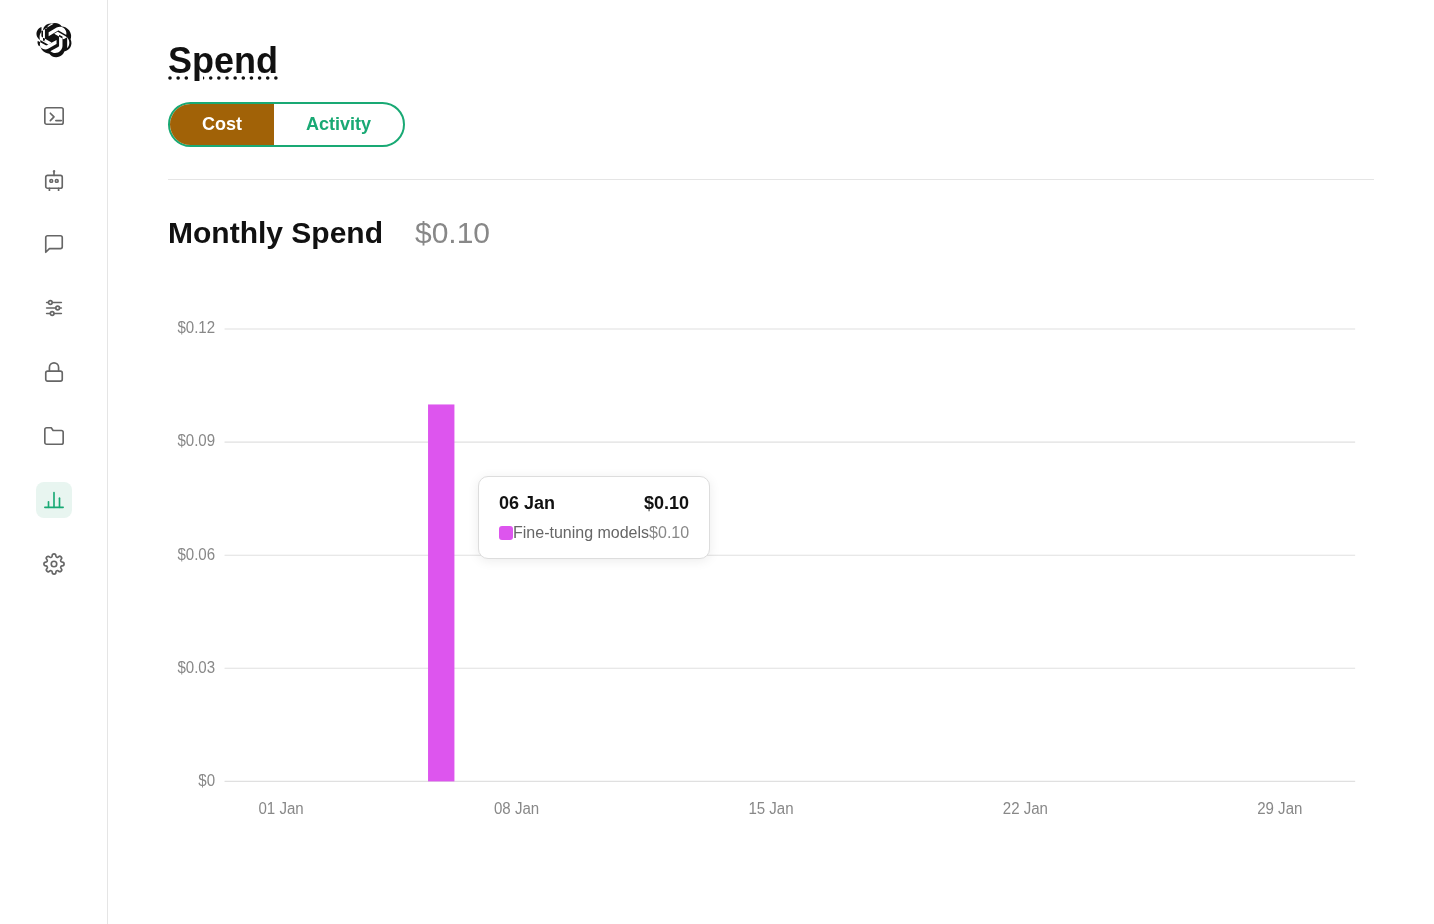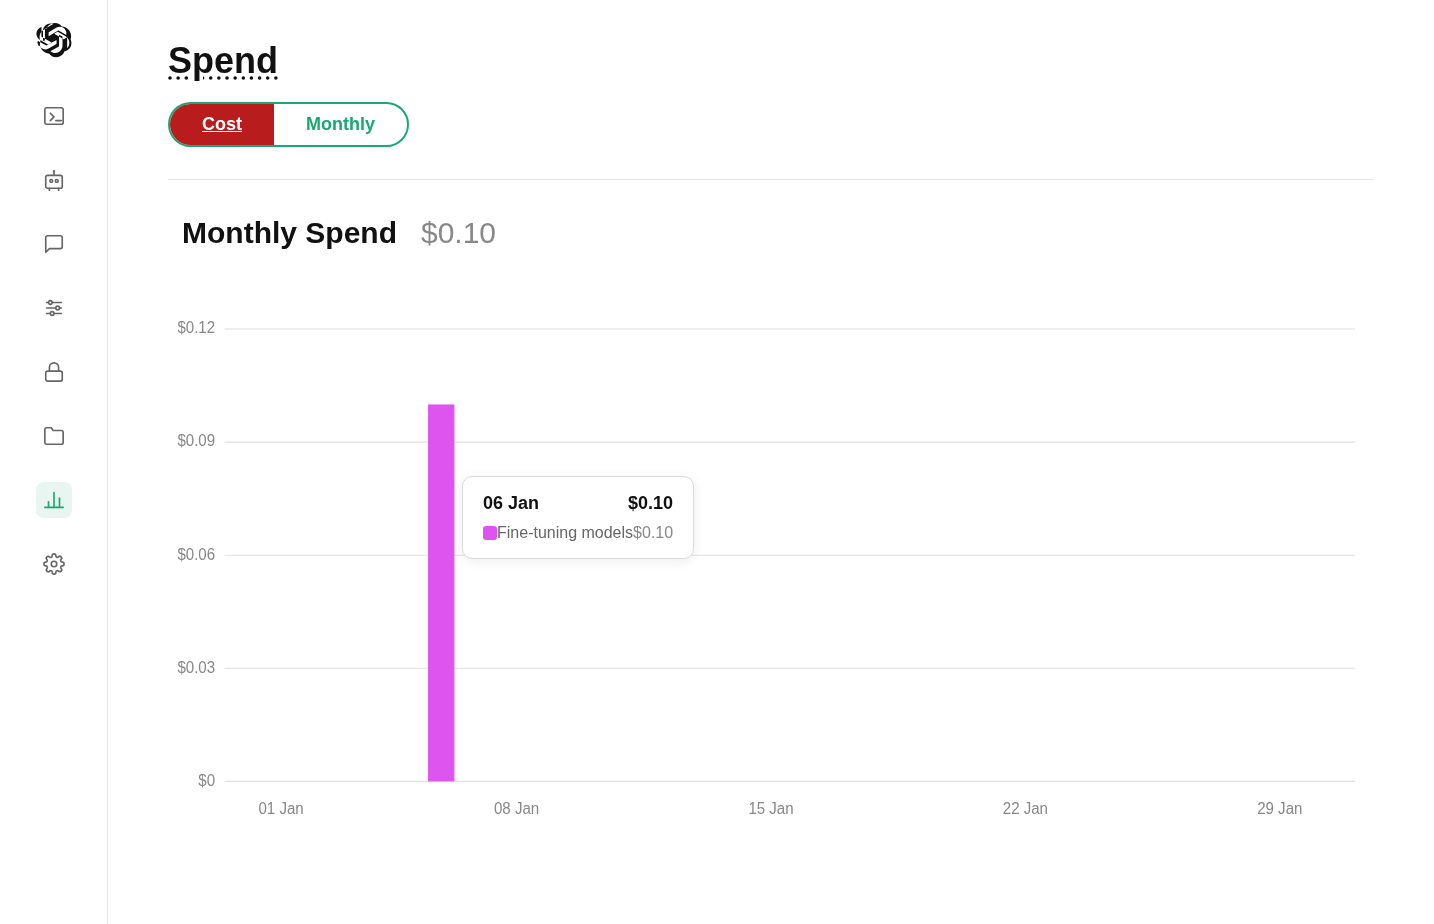--- a/index.html
+++ b/index.html
@@ -68,37 +68,35 @@
     .tab-btn {
       padding: 10px 32px;
       font-size: 18px;
       font-weight: 600;
       cursor: pointer;
       border: none;
       background: transparent;
       color: #19a974;
     }
     .tab-btn.active {
-      background: #b91c1c;
+      background: #a16207;
       color: #fff;
-      text-decoration: underline;
     }
 
     .section-divider {
       border: none;
       border-top: 1px solid #e5e5e5;
       margin-bottom: 36px;
     }
 
     .monthly-spend-header {
       display: flex;
       align-items: flex-end;
-      gap: 24px;
+      gap: 32px;
       margin-bottom: 36px;
-      margin-left: 14px;
     }
     .monthly-spend-label {
       font-size: 30px;
       font-weight: 700;
       color: #111;
     }
     .monthly-spend-value {
       font-size: 30px;
       font-weight: 400;
       color: #888;
@@ -117,21 +115,21 @@
 
     
     .tooltip {
       position: absolute;
       background: #fff;
       border: 1px solid #ddd;
       border-radius: 10px;
       padding: 16px 20px;
       box-shadow: 0 2px 12px rgba(0,0,0,0.08);
       min-width: 220px;
-      left: 294px;
+      left: 310px;
       top: 190px;
       pointer-events: none;
     }
     .tooltip-header {
       display: flex;
       justify-content: space-between;
       align-items: center;
       margin-bottom: 10px;
     }
     .tooltip-date {
@@ -242,21 +240,21 @@
       <path d="M19.4 15a1.65 1.65 0 0 0 .33 1.82l.06.06a2 2 0 0 1-2.83 2.83l-.06-.06a1.65 1.65 0 0 0-1.82-.33 1.65 1.65 0 0 0-1 1.51V21a2 2 0 0 1-4 0v-.09A1.65 1.65 0 0 0 9 19.4a1.65 1.65 0 0 0-1.82.33l-.06.06a2 2 0 0 1-2.83-2.83l.06-.06A1.65 1.65 0 0 0 4.68 15a1.65 1.65 0 0 0-1.51-1H3a2 2 0 0 1 0-4h.09A1.65 1.65 0 0 0 4.6 9a1.65 1.65 0 0 0-.33-1.82l-.06-.06a2 2 0 0 1 2.83-2.83l.06.06A1.65 1.65 0 0 0 9 4.68a1.65 1.65 0 0 0 1-1.51V3a2 2 0 0 1 4 0v.09a1.65 1.65 0 0 0 1 1.51 1.65 1.65 0 0 0 1.82-.33l.06-.06a2 2 0 0 1 2.83 2.83l-.06.06A1.65 1.65 0 0 0 19.4 9a1.65 1.65 0 0 0 1.51 1H21a2 2 0 0 1 0 4h-.09a1.65 1.65 0 0 0-1.51 1z"></path>
     </svg>
   </div>
 </div>
 
 <div class="main">
   <h1 class="page-title">Spend</h1>
 
   <div class="tabs-container">
     <button class="tab-btn active">Cost</button>
-    <button class="tab-btn">Monthly</button>
+    <button class="tab-btn">Activity</button>
   </div>
 
   <hr class="section-divider">
 
   <div class="monthly-spend-header">
     <span class="monthly-spend-label">Monthly Spend</span>
     <span class="monthly-spend-value">$0.10</span>
   </div>
 
   <div class="chart-area">

